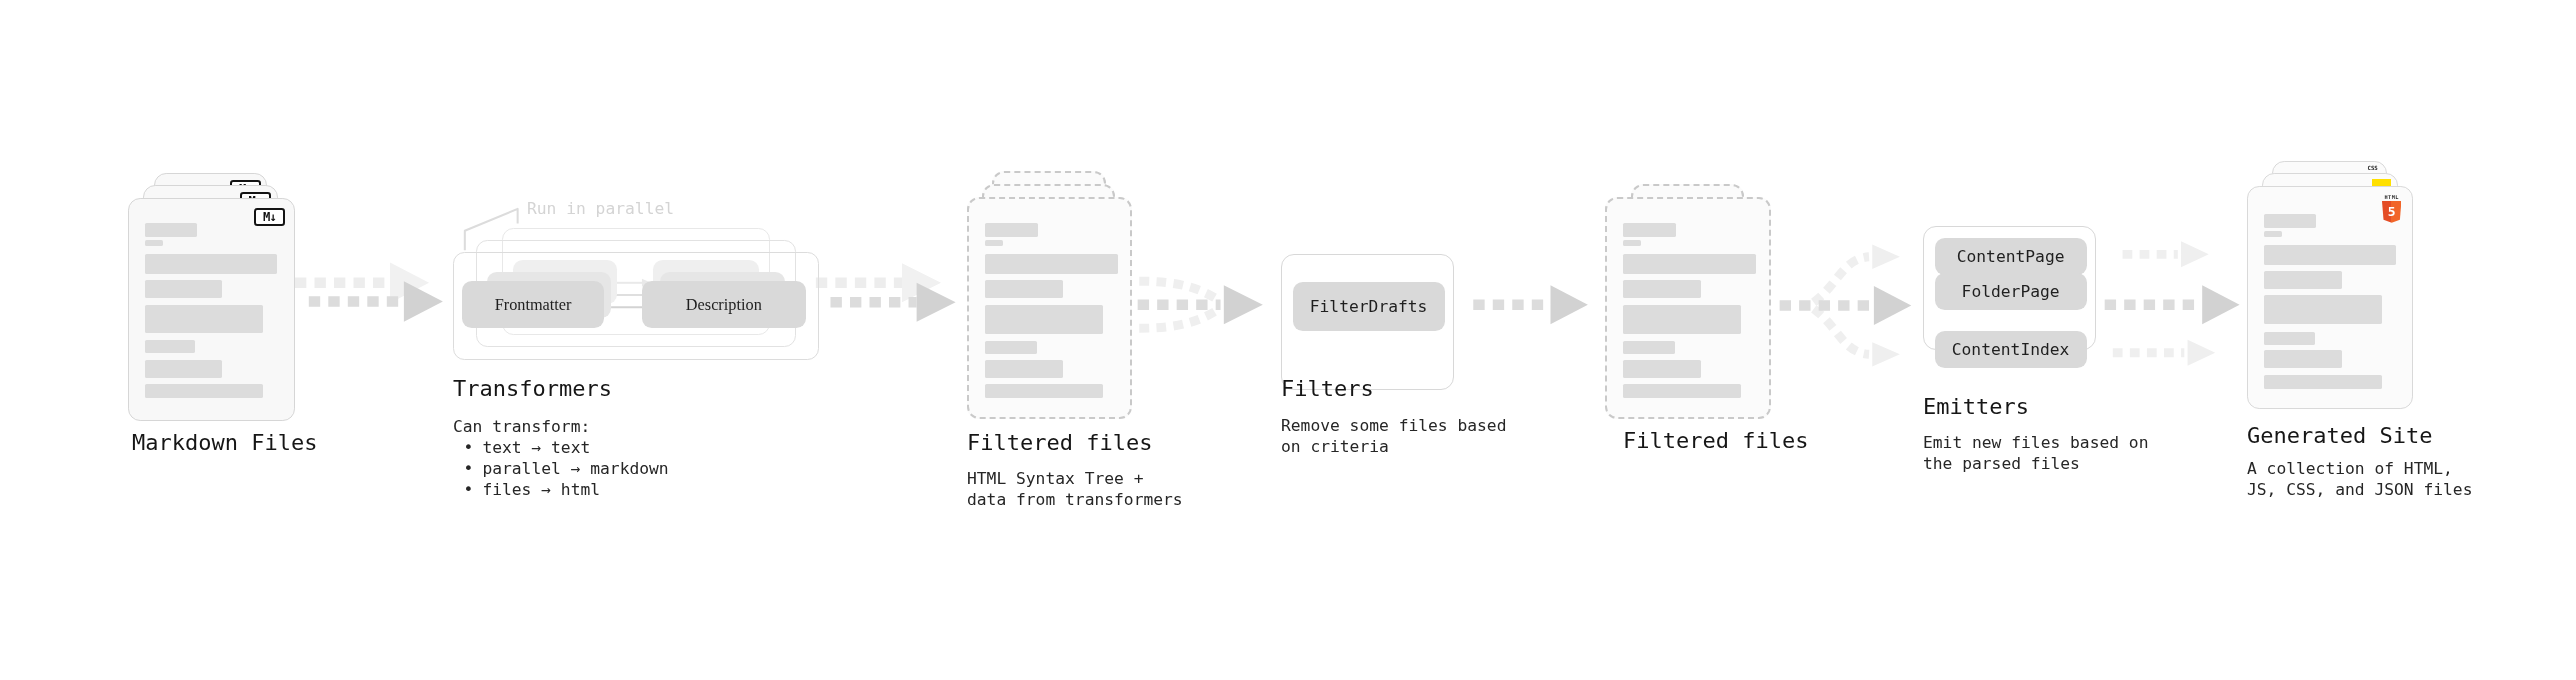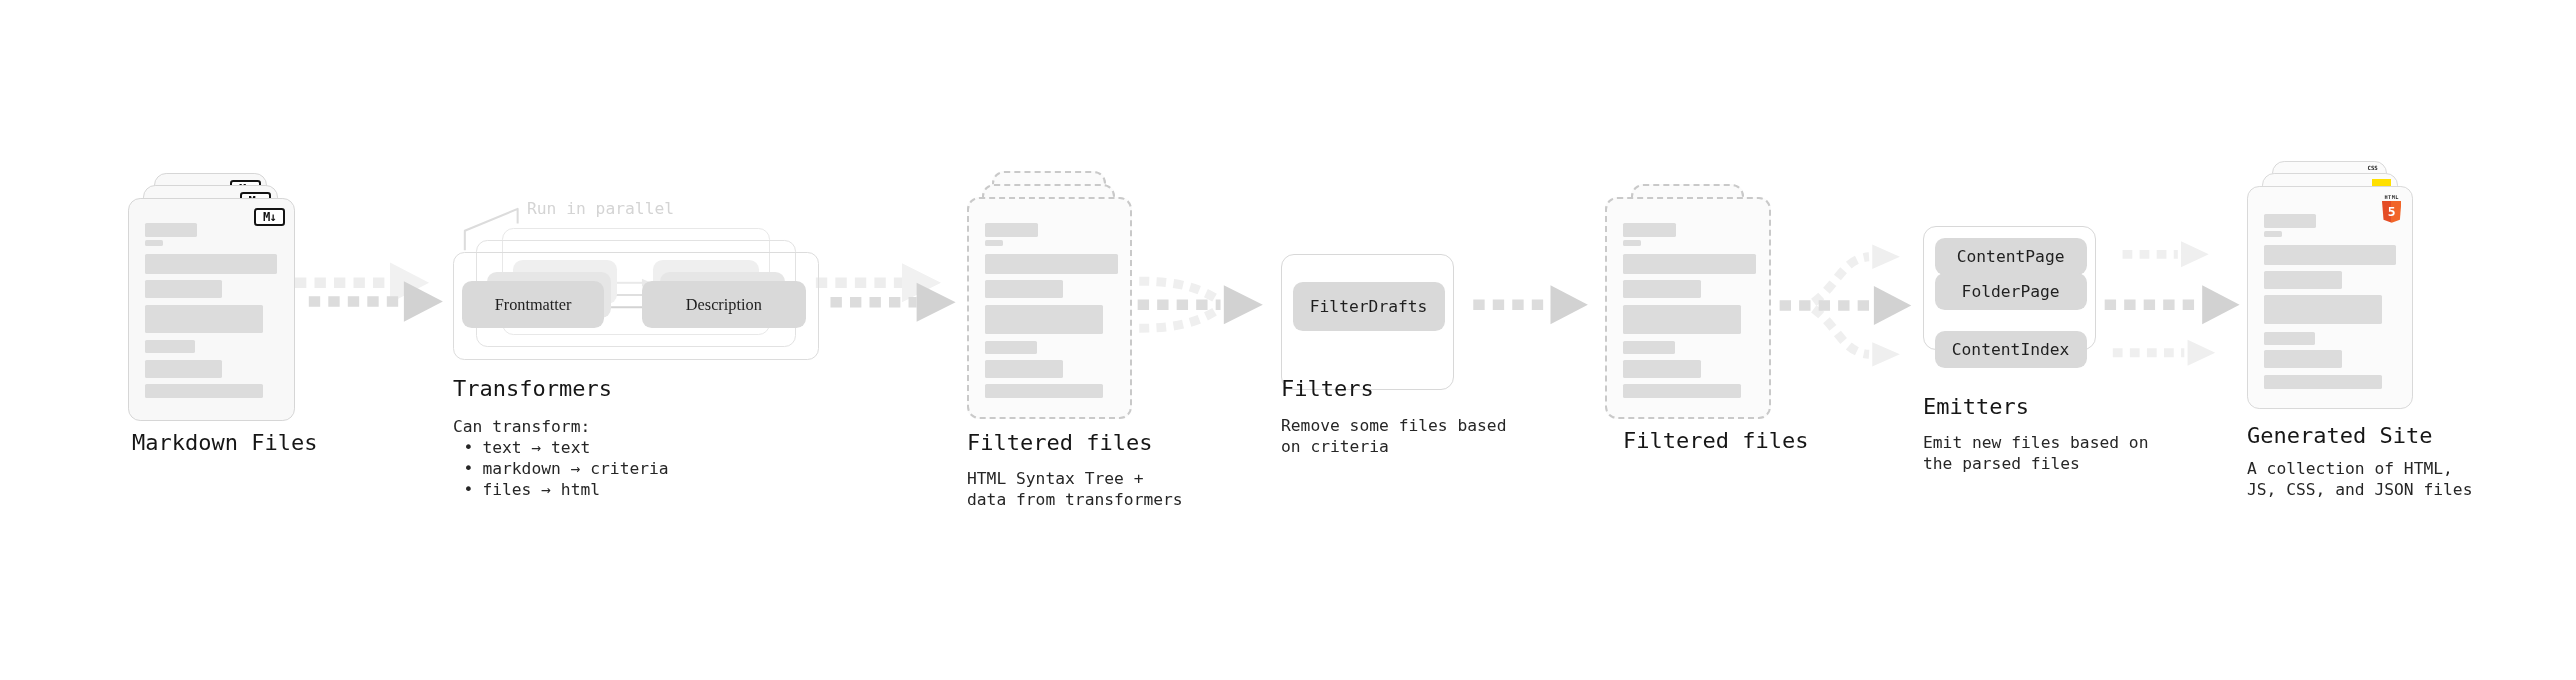--- a/index.html
+++ b/index.html
@@ -185,21 +185,21 @@
 
     <div class="title" style="left:453px;top:376px;">Transformers</div>
     <div class="small" style="left:453px;top:416px;">
       <div>Can transform:</div>
       <div class="bullet-line">
         <span>•</span>
         <span>text → text</span>
       </div>
       <div class="bullet-line">
         <span>•</span>
-        <span>markdown → criteria</span>
+        <span>parallel → markdown</span>
       </div>
       <div class="bullet-line">
         <span>•</span>
         <span>files → html</span>
       </div>
     </div>
   </div>
 
   <div class="abs">
     <div class="file-card dashed" style="left:992px;top:171px;width:114px;height:57px;"></div>

